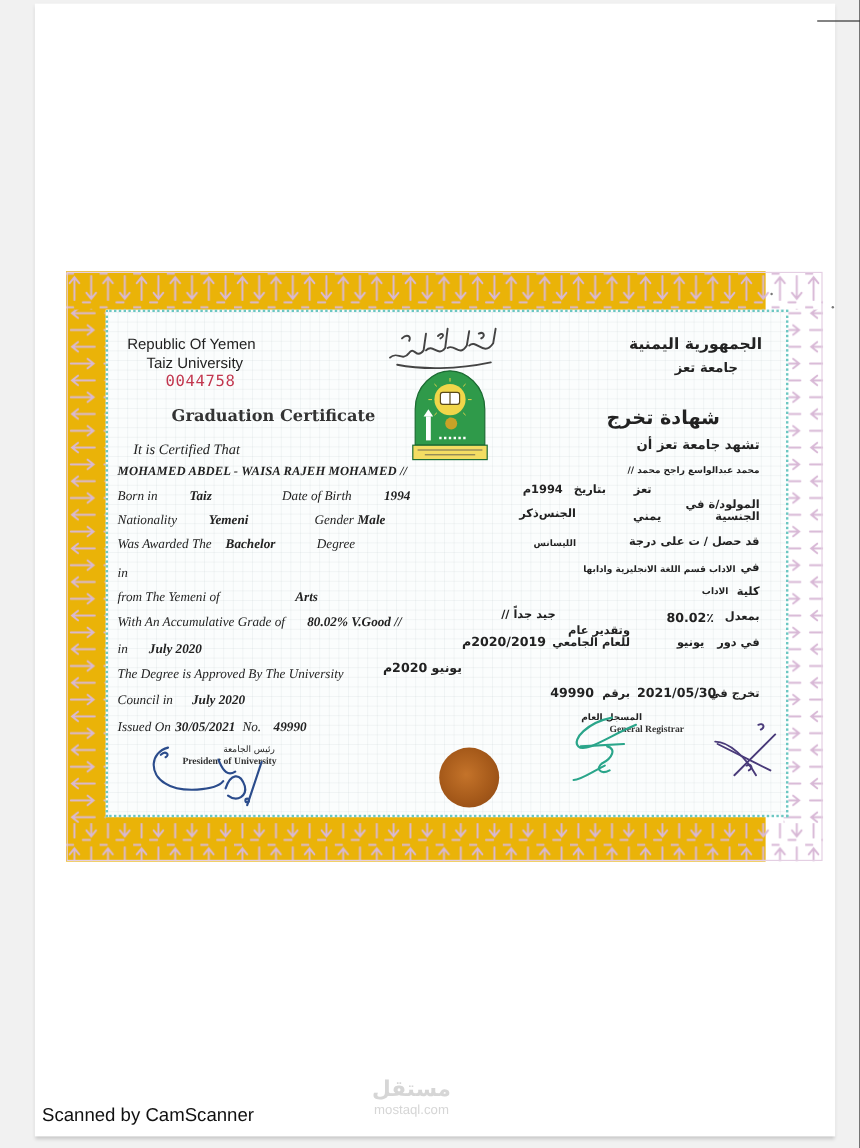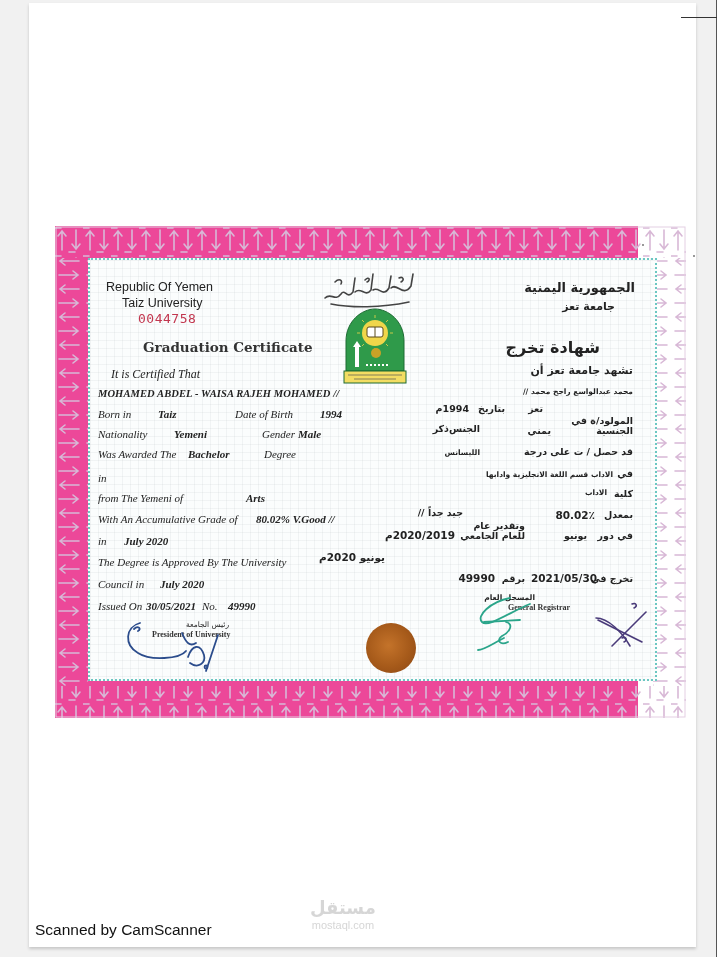--- a/index.html
+++ b/index.html
@@ -2,21 +2,21 @@
 <html><head>
 <meta charset="utf-8">
 <style>
   html, body { margin:0; padding:0; }
   body { width:717px; height:957px; background:#f1f1f1; position:relative; overflow:hidden; font-family:"Liberation Sans", sans-serif; }
   .right-edge { position:absolute; right:0; top:0; width:1px; height:957px; background:#555; }
   .page { position:absolute; left:29px; top:3px; width:667px; height:944px; background:#fff; box-shadow:0 2px 3px rgba(0,0,0,0.18); }
   .scan-mark { position:absolute; left:652px; top:14px; width:45px; height:1px; background:#333; }
   .scan-dot { position:absolute; width:2px; height:2px; background:#777; border-radius:50%; }
 
-  .cert-outer { position:absolute; left:55px; top:226px; width:583px; height:492px; background:#ec4899; }
+  .cert-outer { position:absolute; left:55px; top:226px; width:583px; height:492px; background:#eab308; }
   .border-pattern { position:absolute; left:0; top:0; width:631px; height:492px; }
   .cert-inner { position:absolute; left:33px; top:32px; width:569px; height:423px; background:#fbfdfd;
     border:2px dotted #6cc7c2; box-sizing:border-box;
     background-image: linear-gradient(rgba(190,200,205,0.18) 1px, transparent 1px), linear-gradient(90deg, rgba(190,200,205,0.18) 1px, transparent 1px);
     background-size: 8px 8px; }
 
   .abs { position:absolute; white-space:nowrap; }
   .hdr-en { font-family:"Liberation Sans", sans-serif; font-size:12.5px; color:#222; }
   .serial { font-family:"DejaVu Sans Mono", monospace; font-size:13px; color:#c2374f; letter-spacing:0.5px; }
   .title-en { font-family:"DejaVu Serif", serif; font-weight:bold; font-size:13.5px; color:#333; }

